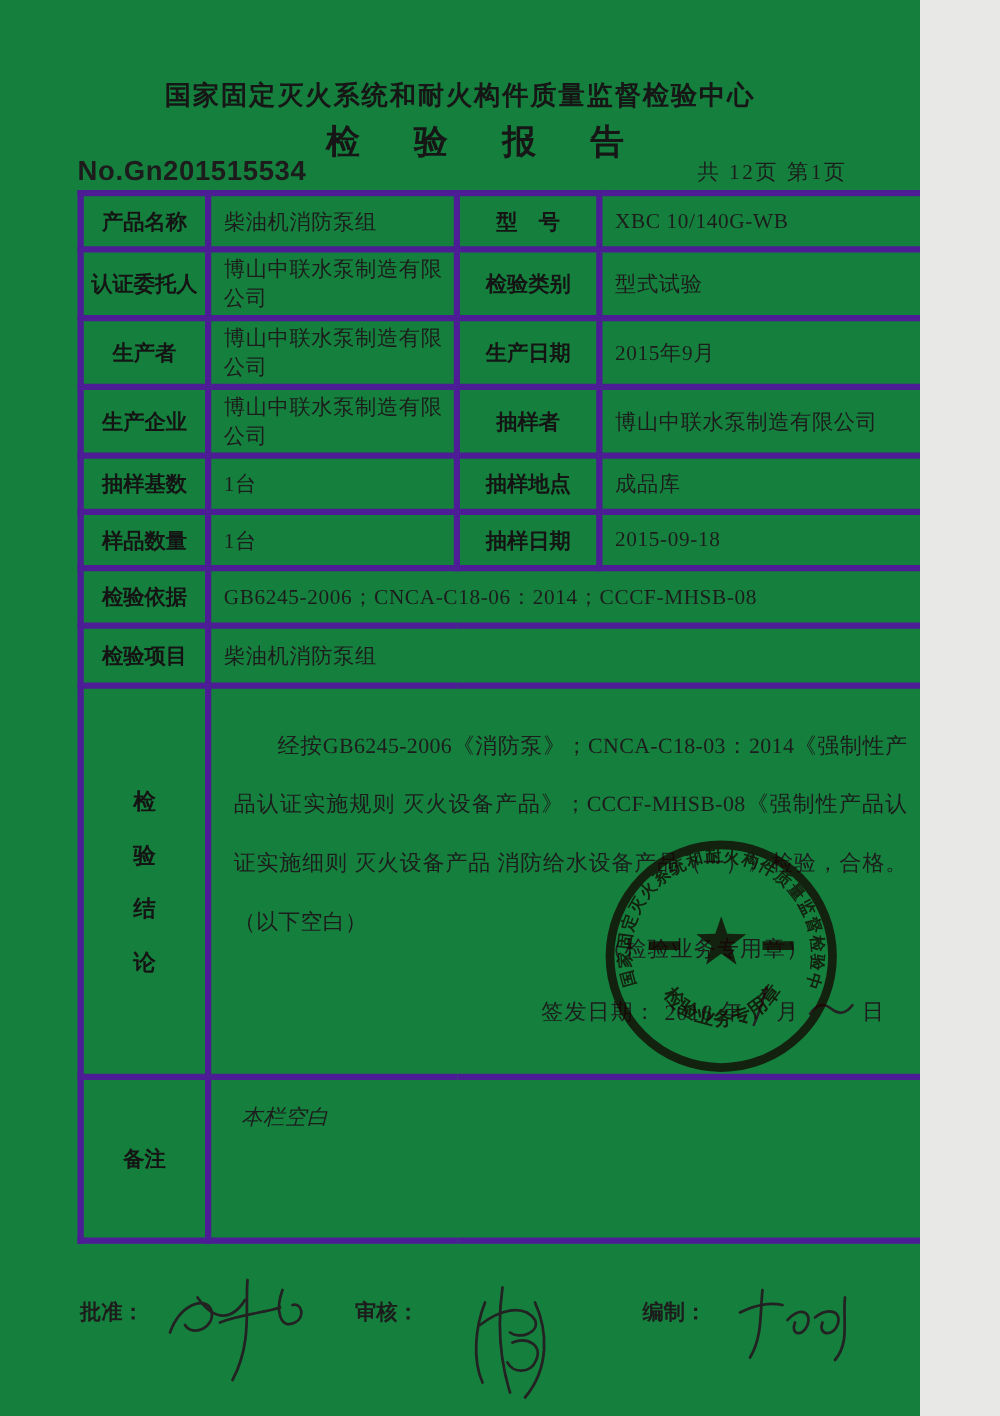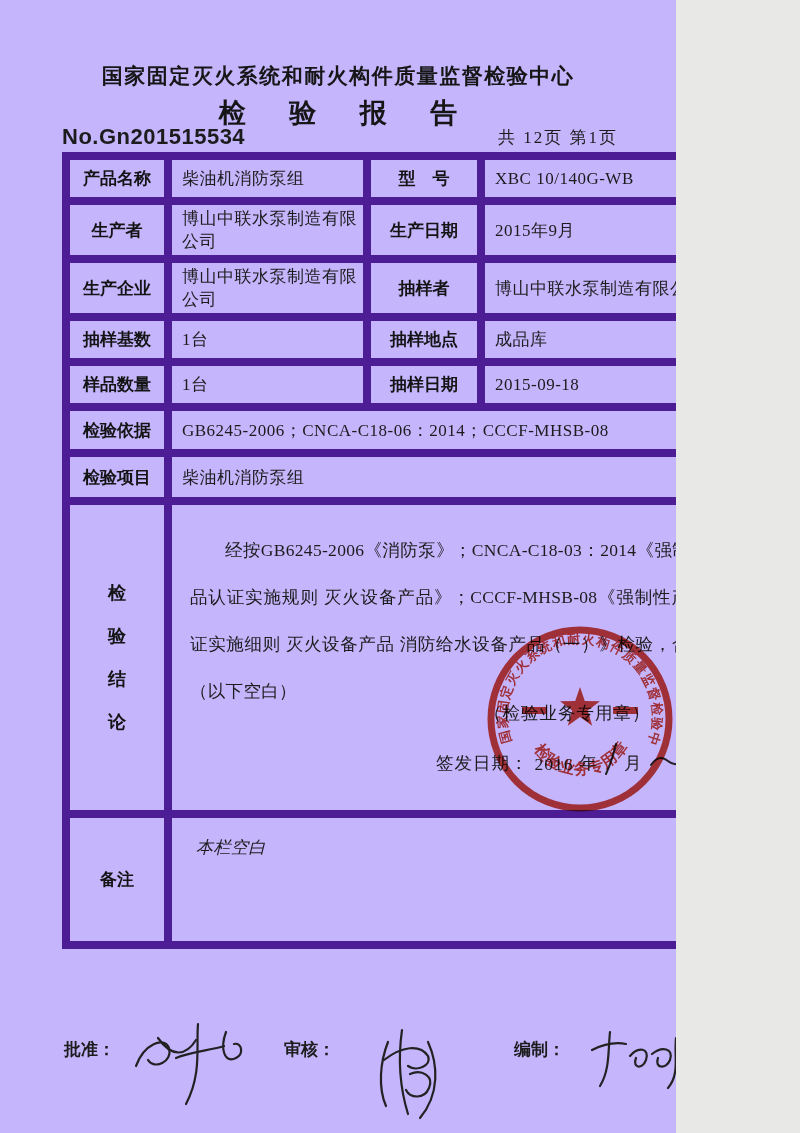--- a/index.html
+++ b/index.html
@@ -1,50 +1,50 @@
 <!DOCTYPE html>
 <html><head>
 <meta charset="utf-8">
 <style>
   * { margin:0; padding:0; box-sizing:border-box; }
   html,body { background:#e8e8e6; }
   .sheet {
-    position:relative; width:676px; height:1133px;
-    background:#c4b5fd; overflow:hidden;
+    position:relative; width:736px; height:1133px;
+    background:#15803d; overflow:hidden;
     font-family:"Liberation Serif","DejaVu Serif",serif;
     color:#1c1c1c;
   }
   .org-title {
     position:absolute; top:62px; left:0; width:100%;
     text-align:center; font-size:21px; font-weight:bold;
     font-family:"Liberation Sans","DejaVu Sans",sans-serif;
     letter-spacing:1.5px; color:#161616;
   }
   .report-title {
-    position:absolute; top:95px; left:0; width:100%;
+    position:absolute; top:95px; left:12px; width:100%;
     text-align:center; font-size:27px; font-weight:bold;
     font-family:"Liberation Sans","DejaVu Sans",sans-serif;
     letter-spacing:18px; text-indent:18px; color:#161616;
   }
   .report-no {
     position:absolute; top:124px; left:62px;
     font-size:22px; font-weight:bold;
     font-family:"Liberation Sans","DejaVu Sans",sans-serif;
     letter-spacing:0.5px;
   }
   .page-info {
     position:absolute; top:126px; right:58px;
     font-size:17px; letter-spacing:2px;
   }
   table.report {
     position:absolute; left:62px; top:152px;
     width:678px; border-collapse:collapse; table-layout:fixed;
   }
   table.report, table.report td {
-    border:8px solid #4c1d95;
+    border:5px solid #4c1d95;
   }
   td.lbl {
     text-align:center; font-weight:bold; font-size:17px;
     font-family:"Liberation Sans","DejaVu Sans",sans-serif;
     color:#141414; padding:2px;
   }
   td.val {
     font-size:17px; padding:2px 6px 2px 10px; color:#1c1c1c;
     letter-spacing:0.5px;
   }
@@ -106,20 +106,26 @@
         <col style="width:199px">
         <col style="width:114px">
         <col style="width:263px">
       </colgroup>
     <tbody>
         <tr class="r1">
       <td class="lbl">产品名称</td>
       <td class="val">柴油机消防泵组</td>
       <td class="lbl">型　号</td>
       <td class="val">XBC 10/140G-WB</td>
+    </tr>
+    <tr class="r2">
+      <td class="lbl">认证委托人</td>
+      <td class="val">博山中联水泵制造有限公司</td>
+      <td class="lbl">检验类别</td>
+      <td class="val">型式试验</td>
     </tr>
     <tr class="r3">
       <td class="lbl">生产者</td>
       <td class="val">博山中联水泵制造有限公司</td>
       <td class="lbl">生产日期</td>
       <td class="val">2015年9月</td>
     </tr>
     <tr class="r4">
       <td class="lbl">生产企业</td>
       <td class="val">博山中联水泵制造有限公司</td>

